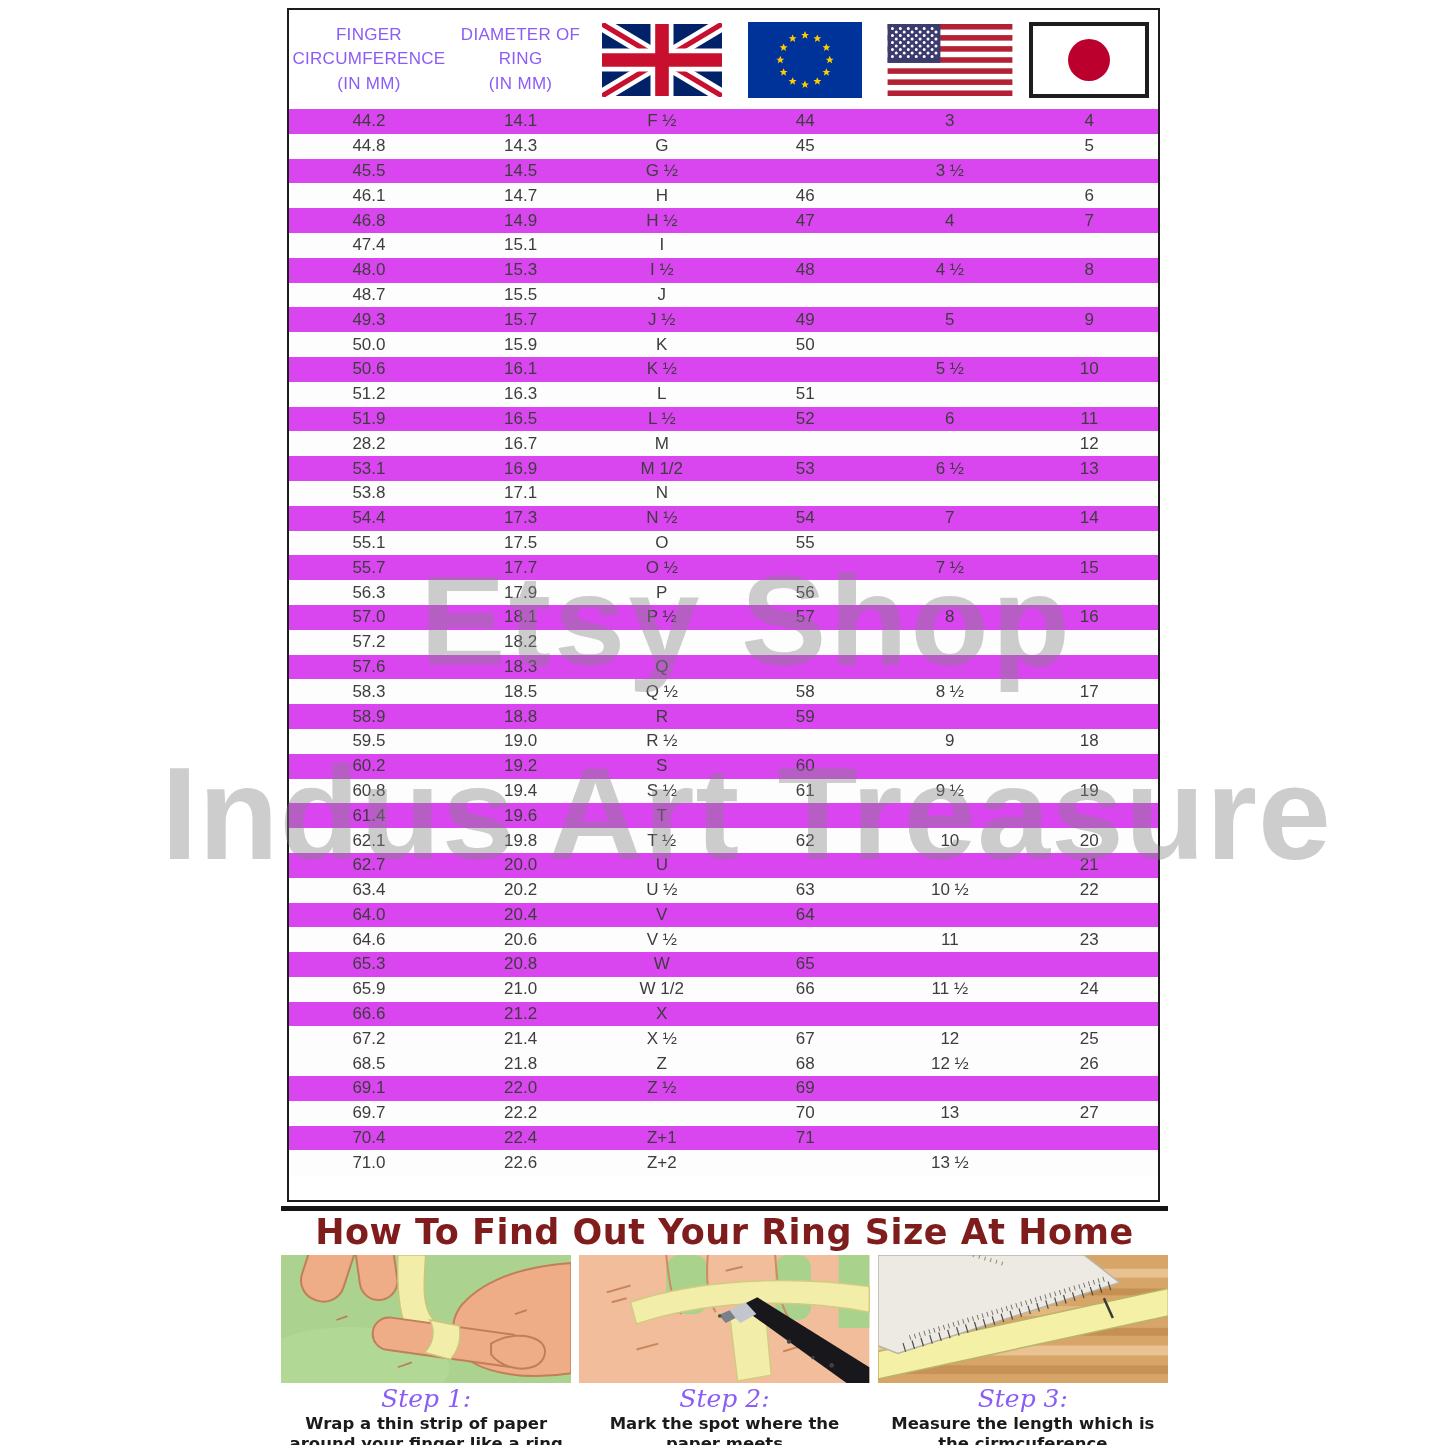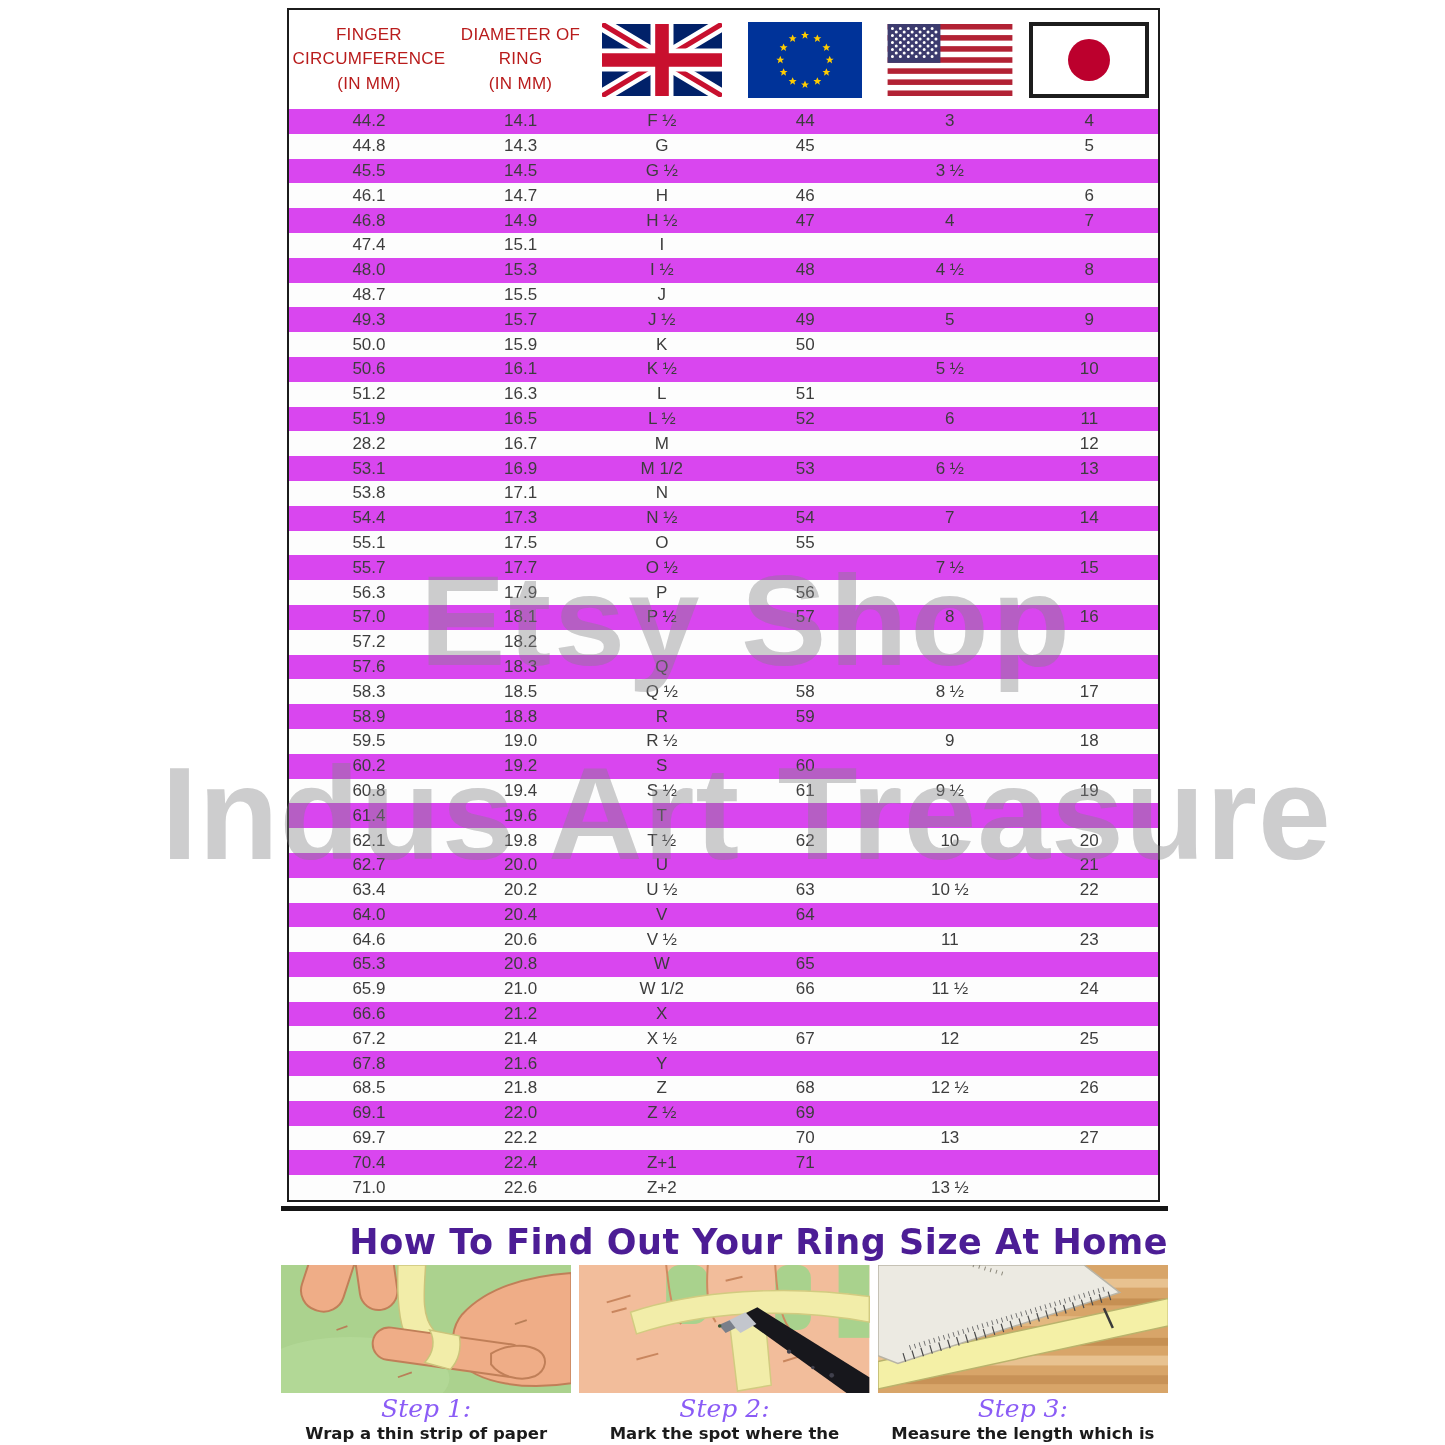--- a/index.html
+++ b/index.html
@@ -13,21 +13,21 @@
     position:absolute; left:287px; top:8px; width:873px; height:1194px;
     border:2px solid #1c1c1c; background:#fff;
   }
   .grid6 {
     display:grid;
     grid-template-columns:18.4% 16.5% 16% 17% 16.3% 15.8%;
     align-items:center;
   }
   .thead { height:99px; }
   .th {
-    text-align:center; font-size:17px; line-height:1.45; color:#b91c1c;
+    text-align:center; font-size:17px; line-height:1.45; color:#8b5cf6;
     white-space:pre-line; letter-spacing:.3px;
   }
   .flagcell { display:flex; justify-content:center; align-items:center; height:100%; }
   .trow { height:24.8px; }
   .trow.odd  { background:#d946ef; }
   .trow.even { background:#fdfdfd; }
   .tcell { text-align:center; font-size:17px; color:#3d3d3d; }
   
   .watermark {
     position:absolute; left:0; width:100%; text-align:center;
@@ -36,22 +36,22 @@
     font-family:"Liberation Sans", sans-serif;
     padding-left:48px;
   }
   .wm1 { top:557px; font-size:128px; letter-spacing:3px; }
   .wm2 { top:748px; font-size:131px; letter-spacing:1px; }
   
   .howto { position:absolute; left:281px; top:1202px; width:887px; z-index:6; background:#fff; }
   .divider { height:5px; background:#151515; margin-top:4px; }
   .howto-title {
     font-family:"DejaVu Sans", sans-serif; font-weight:bold;
-    font-size:35px; color:#4c1d95; text-align:right;
-    margin-top:12px; letter-spacing:.5px; line-height:1.1;
+    font-size:35px; color:#7f1d1d; text-align:center;
+    margin-top:2px; letter-spacing:.5px; line-height:1.1;
   }
   .steps { display:flex; gap:8px; margin-top:3px; }
   .step { flex:1; text-align:center; }
   .step svg.illus { display:block; width:100%; height:128px; }
   .step-label {
     font-family:"DejaVu Serif", serif; font-style:italic;
     font-size:25px; color:#8b5cf6; line-height:1.05; margin-top:3px;
   }
   .step-caption {
     font-family:"DejaVu Sans", sans-serif; font-weight:bold;
@@ -437,28 +437,20 @@
           <div class="tcell"></div>
         </div>
         <div class="trow grid6 even">
           <div class="tcell">67.2</div>
           <div class="tcell">21.4</div>
           <div class="tcell">X ½</div>
           <div class="tcell">67</div>
           <div class="tcell">12</div>
           <div class="tcell">25</div>
         </div>
-        <div class="trow grid6 odd">
-          <div class="tcell">67.8</div>
-          <div class="tcell">21.6</div>
-          <div class="tcell">Y</div>
-          <div class="tcell"></div>
-          <div class="tcell"></div>
-          <div class="tcell"></div>
-        </div>
         <div class="trow grid6 even">
           <div class="tcell">68.5</div>
           <div class="tcell">21.8</div>
           <div class="tcell">Z</div>
           <div class="tcell">68</div>
           <div class="tcell">12 ½</div>
           <div class="tcell">26</div>
         </div>
         <div class="trow grid6 odd">
           <div class="tcell">69.1</div>

